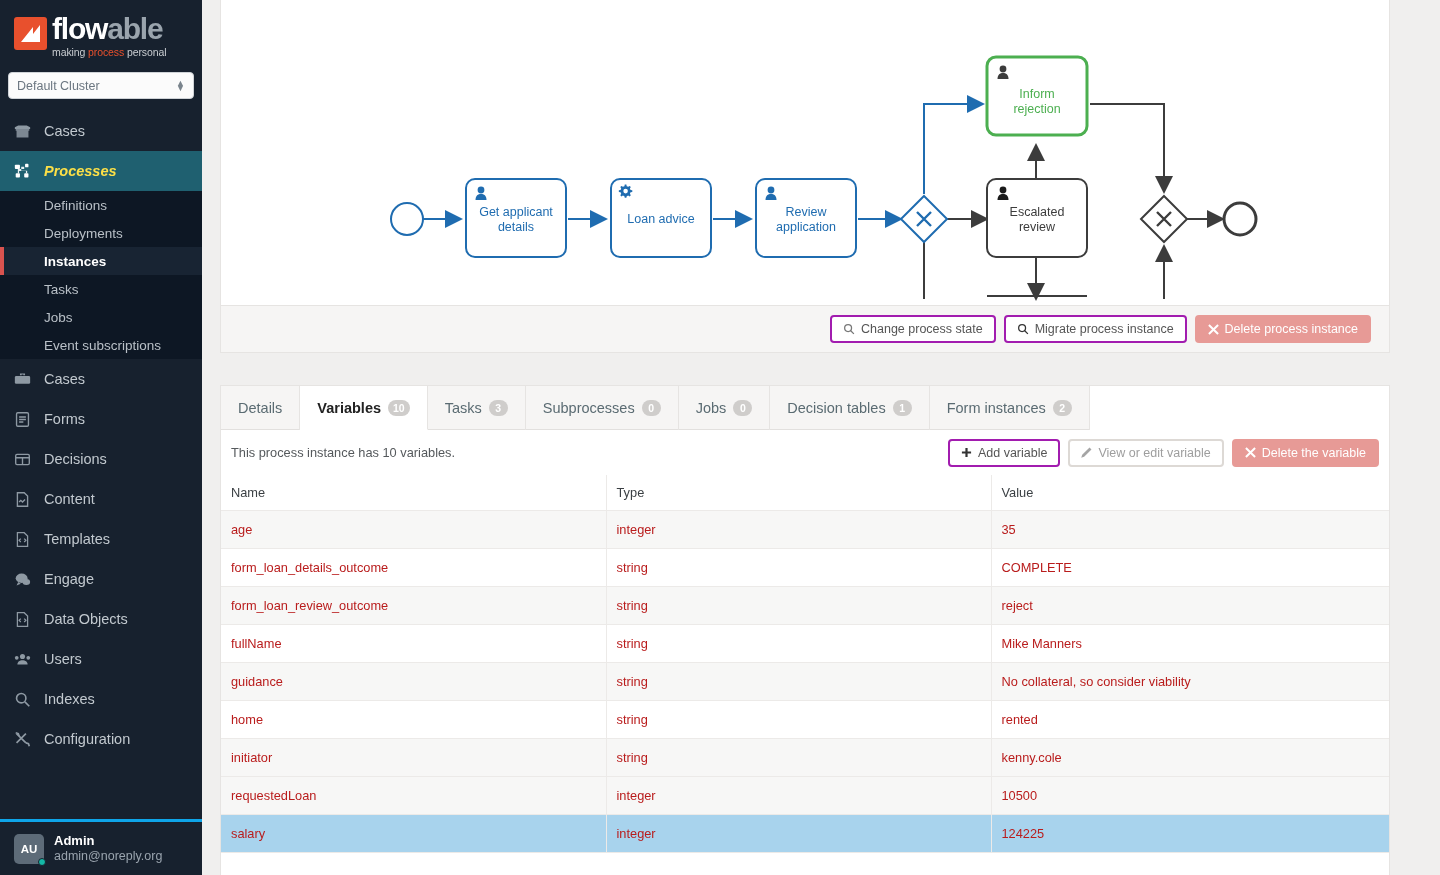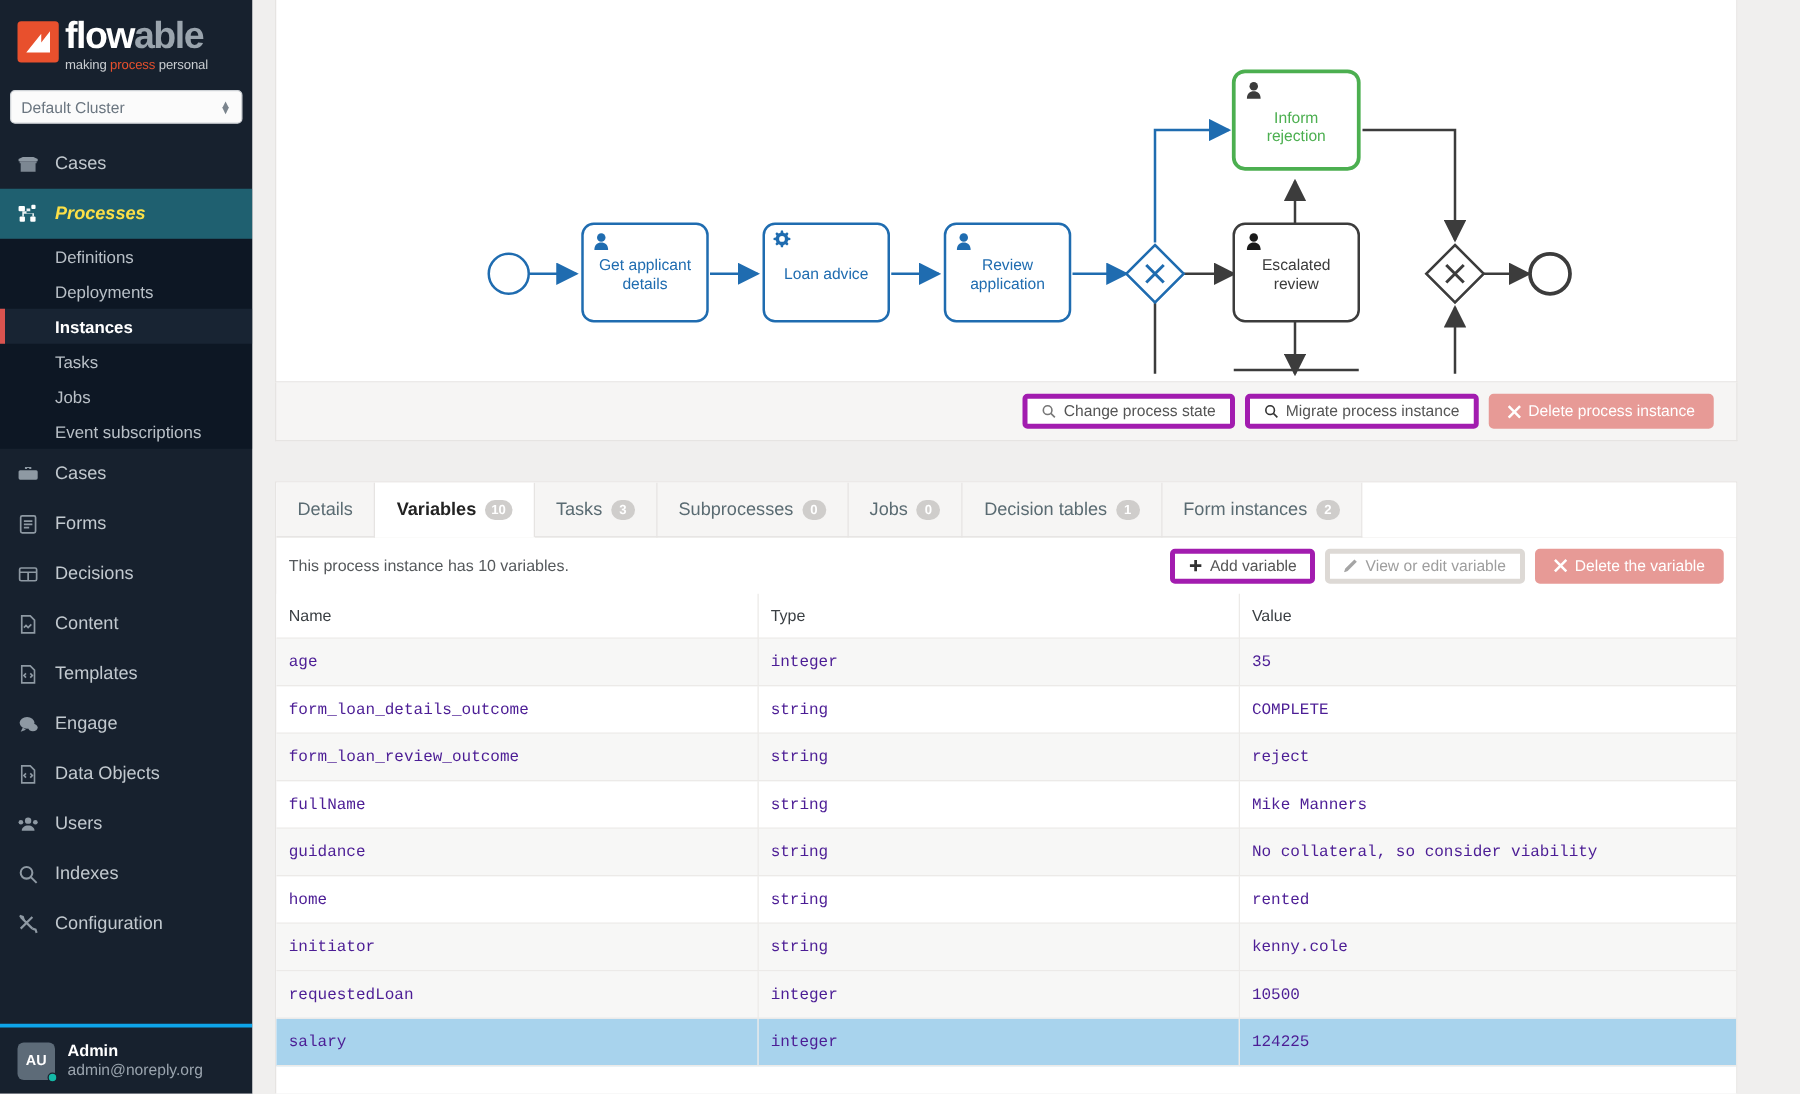--- a/index.html
+++ b/index.html
@@ -90,21 +90,21 @@
   .diagram-card svg { display: block; }
 
   .actions-bar {
     position: absolute; left: 18px; top: 306px; width: 1170px; height: 47px;
     background: #f6f5f4; border: 1px solid #e6e4e2; border-top: none;
     display: flex; align-items: center; justify-content: flex-end; padding-right: 18px; gap: 8px;
   }
   .btn {
     height: 28px; border-radius: 4px; display: inline-flex; align-items: center;
     padding: 0 11px; font-size: 12.5px; cursor: pointer; gap: 6px; white-space: nowrap;
-    border: 4px solid #a21caf; background: #ffffff; color: #555;
+    border: 2px solid #a21caf; background: #ffffff; color: #555;
   }
   .btn .bi { display: inline-flex; align-items: center; }
   .btn.danger-soft { background: #e79a96; border-color: #e79a96; color: #ffffff; }
   .btn.danger { background: #d9453f; border-color: #d9453f; color: #ffffff; }
   .btn.muted { color: #9e9e9e; border-color: #ddd9d5; }
 
   .tabs-card {
     position: absolute; left: 18px; top: 385px; width: 1170px; height: 498px;
     background: #ffffff; border: 1px solid #e6e4e2; overflow: hidden;
   }
@@ -130,22 +130,22 @@
   }
   .panel-note { font-size: 12.8px; color: #55595c; }
   .panel-btns { display: flex; gap: 8px; }
 
   table.vars { width: 100%; border-collapse: collapse; table-layout: fixed; }
   table.vars th {
     text-align: left; font-size: 12.8px; font-weight: normal; color: #3a3f43;
     padding: 10px 0 10px 10px; border-bottom: 1px solid #eceae8; background: #ffffff;
   }
   table.vars td {
-    font-size: 12.8px; color: #4c1d95; padding: 11px 0 11px 10px;
-    border-bottom: 1px solid #eceae8; border-right: 1px solid #eceae8; font-family: Liberation Mono, monospace;
+    font-size: 12.8px; color: #b91c1c; padding: 11px 0 11px 10px;
+    border-bottom: 1px solid #eceae8; border-right: 1px solid #eceae8;
   }
   table.vars td:last-child, table.vars th:last-child { border-right: none; }
   table.vars th { border-right: 1px solid #eceae8; }
   table.vars tr.alt td { background: #f7f7f6; }
   table.vars tr.sel td { background: #a8d3ed; }
   .col-name { width: 385px; }
   .col-type { width: 385px; }
 </style>
 </head>
 <body>

